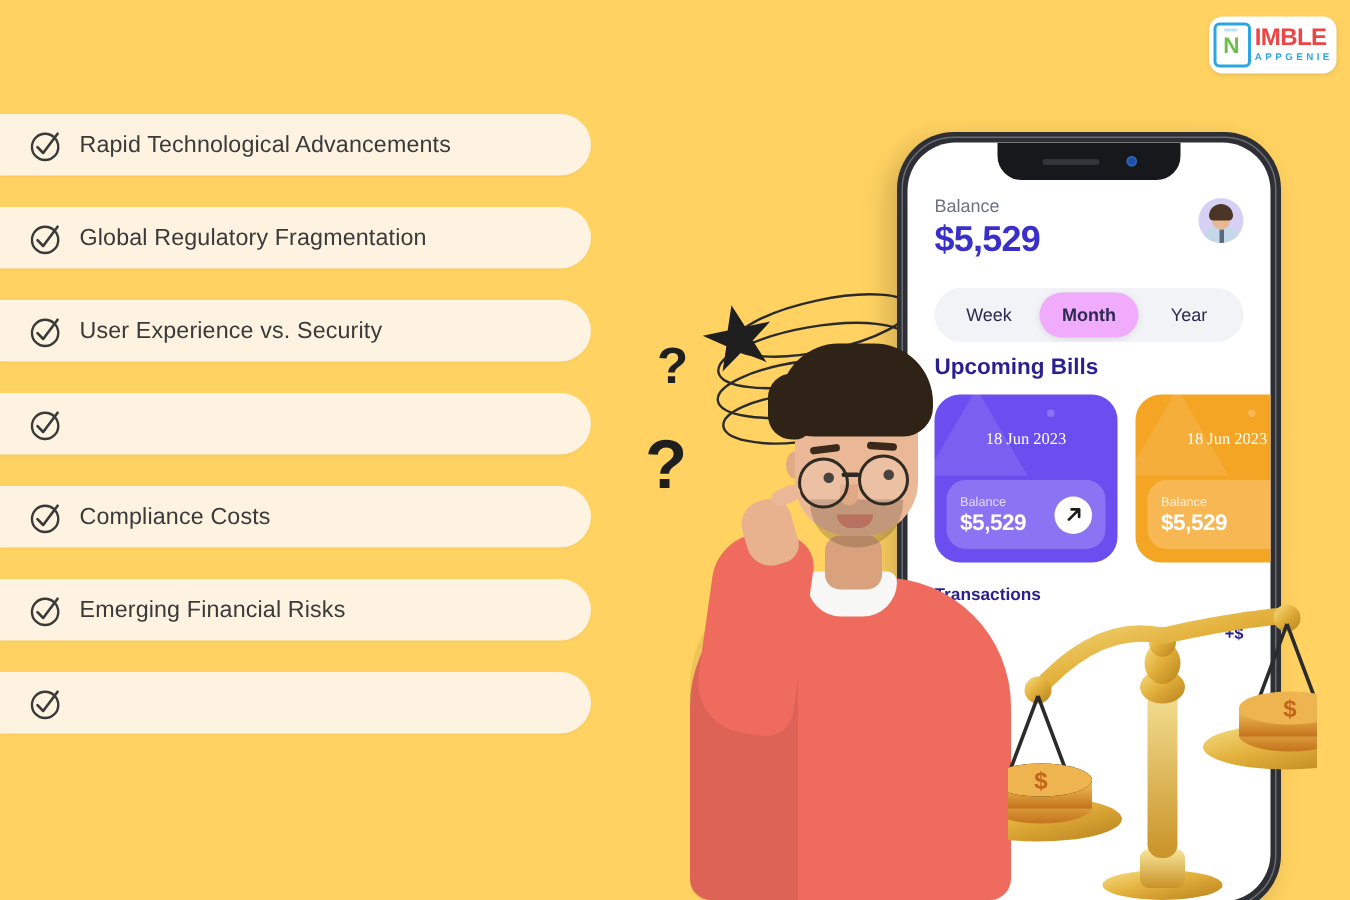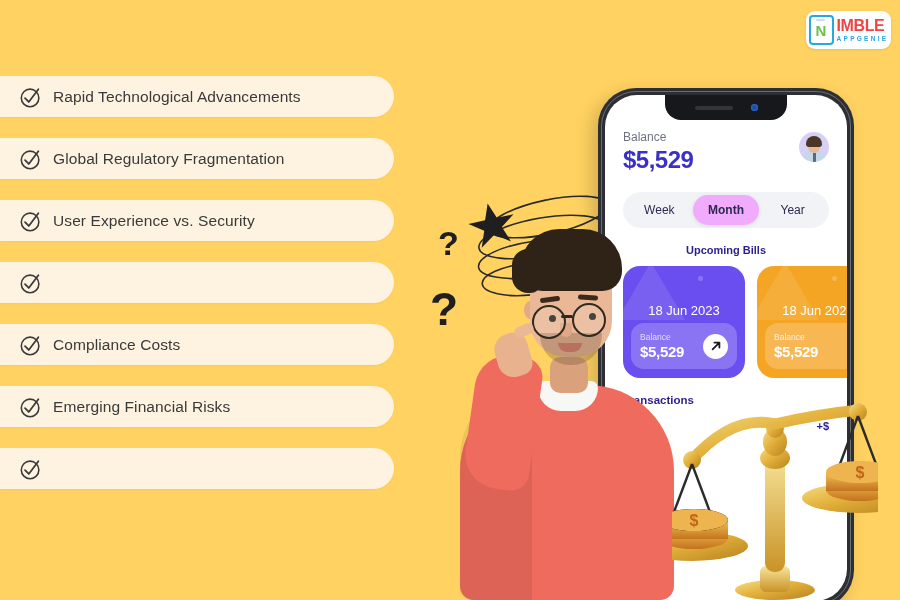--- a/index.html
+++ b/index.html
@@ -257,26 +257,25 @@
     font-size: 12px;
     color: #2c2a4e;
     font-family: "Liberation Sans", sans-serif;
   }
   .tab.active {
     background: #f0abfc;
     font-weight: bold;
     box-shadow: 0 1px 4px rgba(0,0,0,.10);
   }
   .sec-title {
-    margin-top: 16px;
-    font-size: 11px;
+    margin-top: 8px;
+    font-size: 15px;
     font-weight: bold;
     color: #2a1f8f;
     font-family: "Liberation Sans", sans-serif;
-    text-align: center;
   }
   #bills {
     margin-top: 10px;
     display: flex;
     gap: 12px;
   }
   .bill {
     position: relative;
     width: 122px;
     height: 112px;
@@ -299,24 +298,24 @@
   }
   .bill-dot {
     position: absolute;
     right: 42px; top: 10px;
     width: 5px; height: 5px;
     border-radius: 50%;
     background: rgba(255,255,255,.22);
   }
   .bill-date {
     position: relative;
-    margin-top: 37px;
-    font-size: 13px;
+    margin-top: 24px;
+    font-size: 11px;
     color: #ffffff;
-    font-family: Liberation Sans, sans-serif;
+    font-family: Liberation Serif, serif;
   }
   .bill-inner {
     position: absolute;
     left: 8px; right: 8px; bottom: 9px;
     height: 46px;
     border-radius: 13px;
     background: rgba(255,255,255,.22);
     display: flex;
     align-items: center;
     padding: 0 9px;

